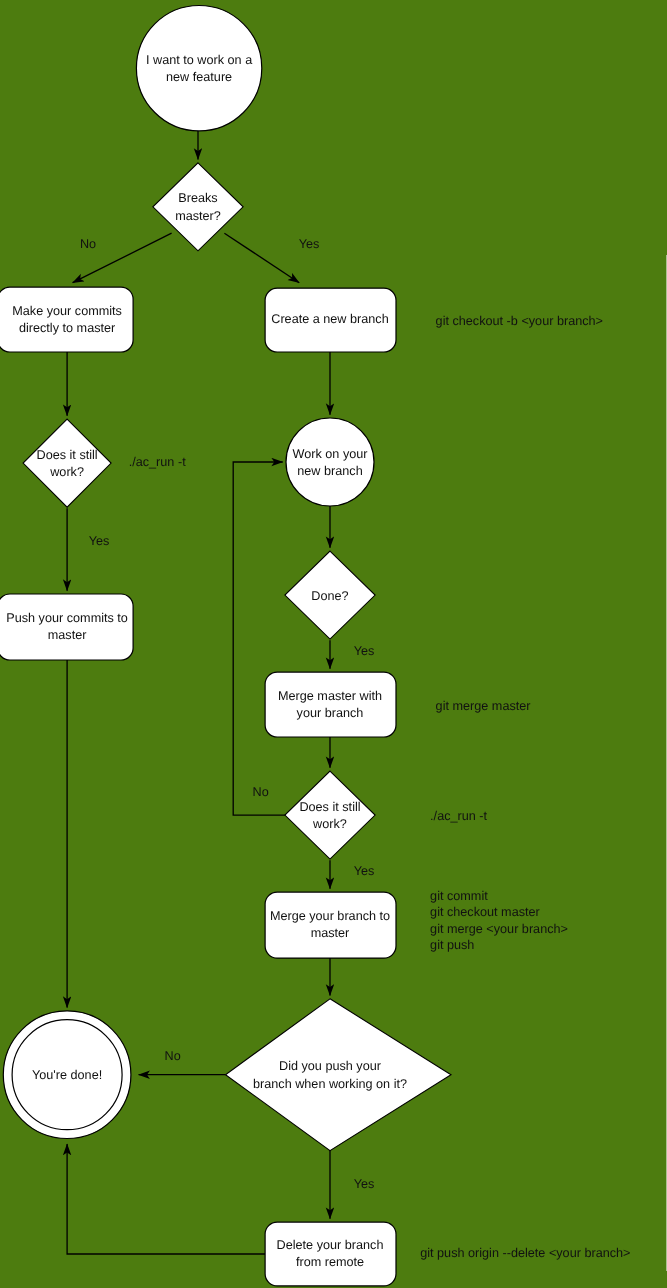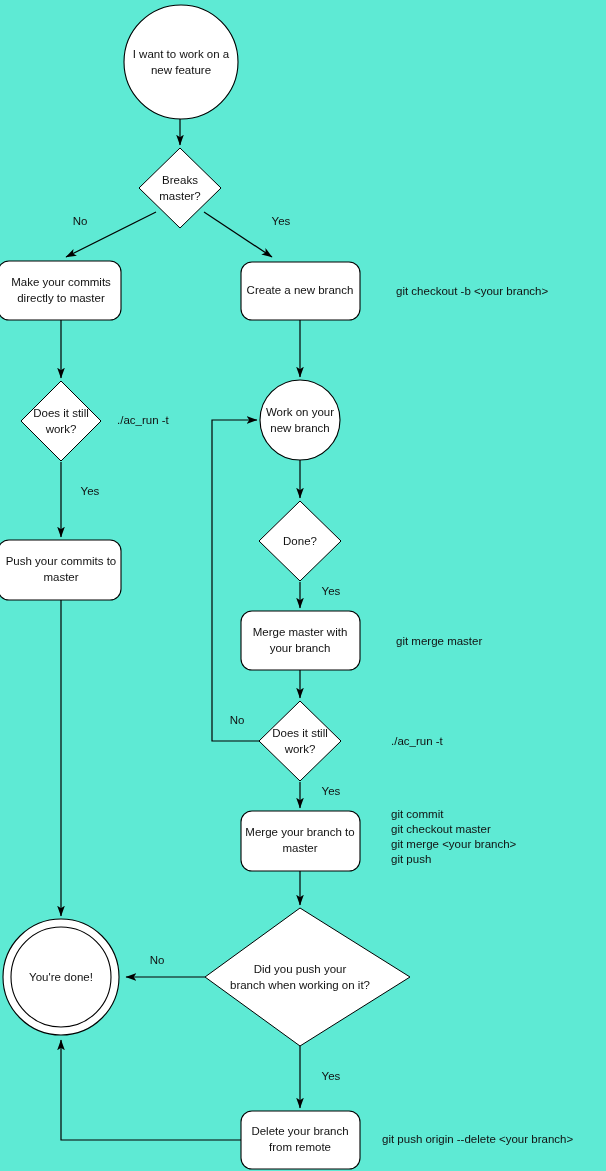--- a/index.html
+++ b/index.html
@@ -4,21 +4,21 @@
 <style>
   html, body {
     margin: 0;
     padding: 0;
     background: #ffffff;
   }
   #canvas {
     position: relative;
     width: 606px;
     height: 1171px;
-    background: #5eead4;
+    background: #4d7c0f;
     overflow: hidden;
     font-family: "Liberation Sans", sans-serif;
   }
   svg.flow {
     position: absolute;
     top: 0;
     left: 0;
     width: 606px;
     height: 1171px;
   }

